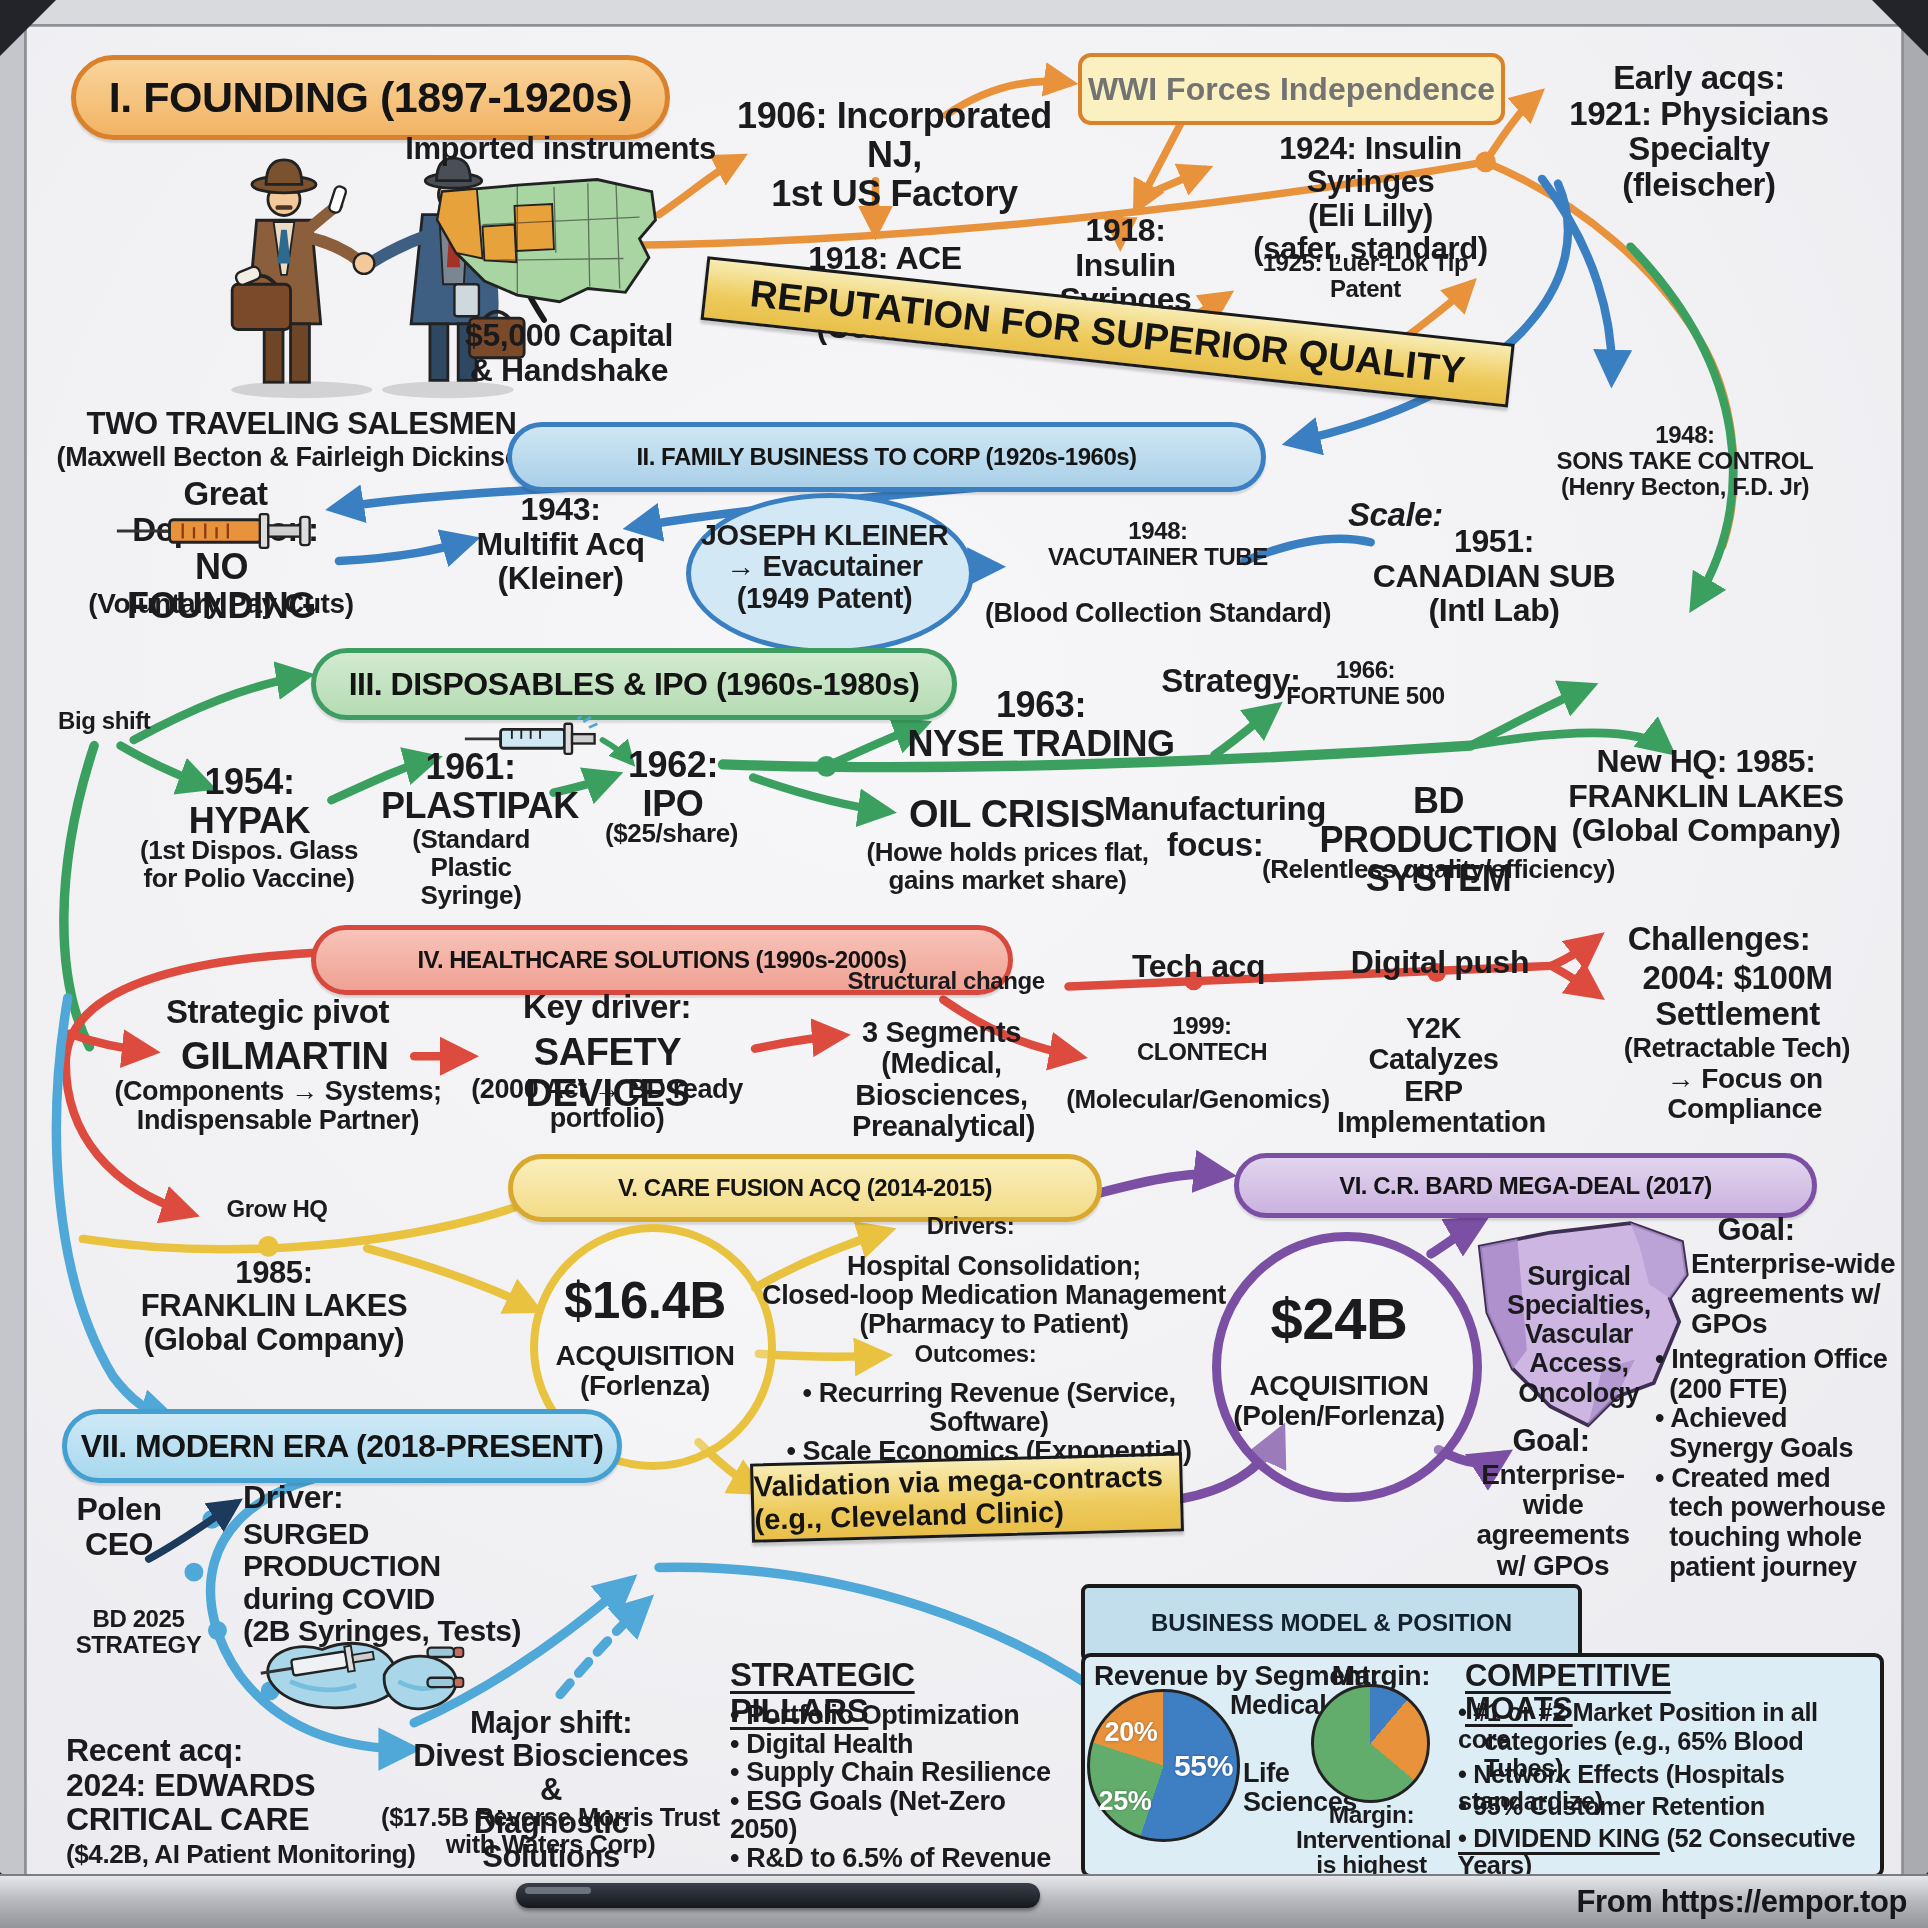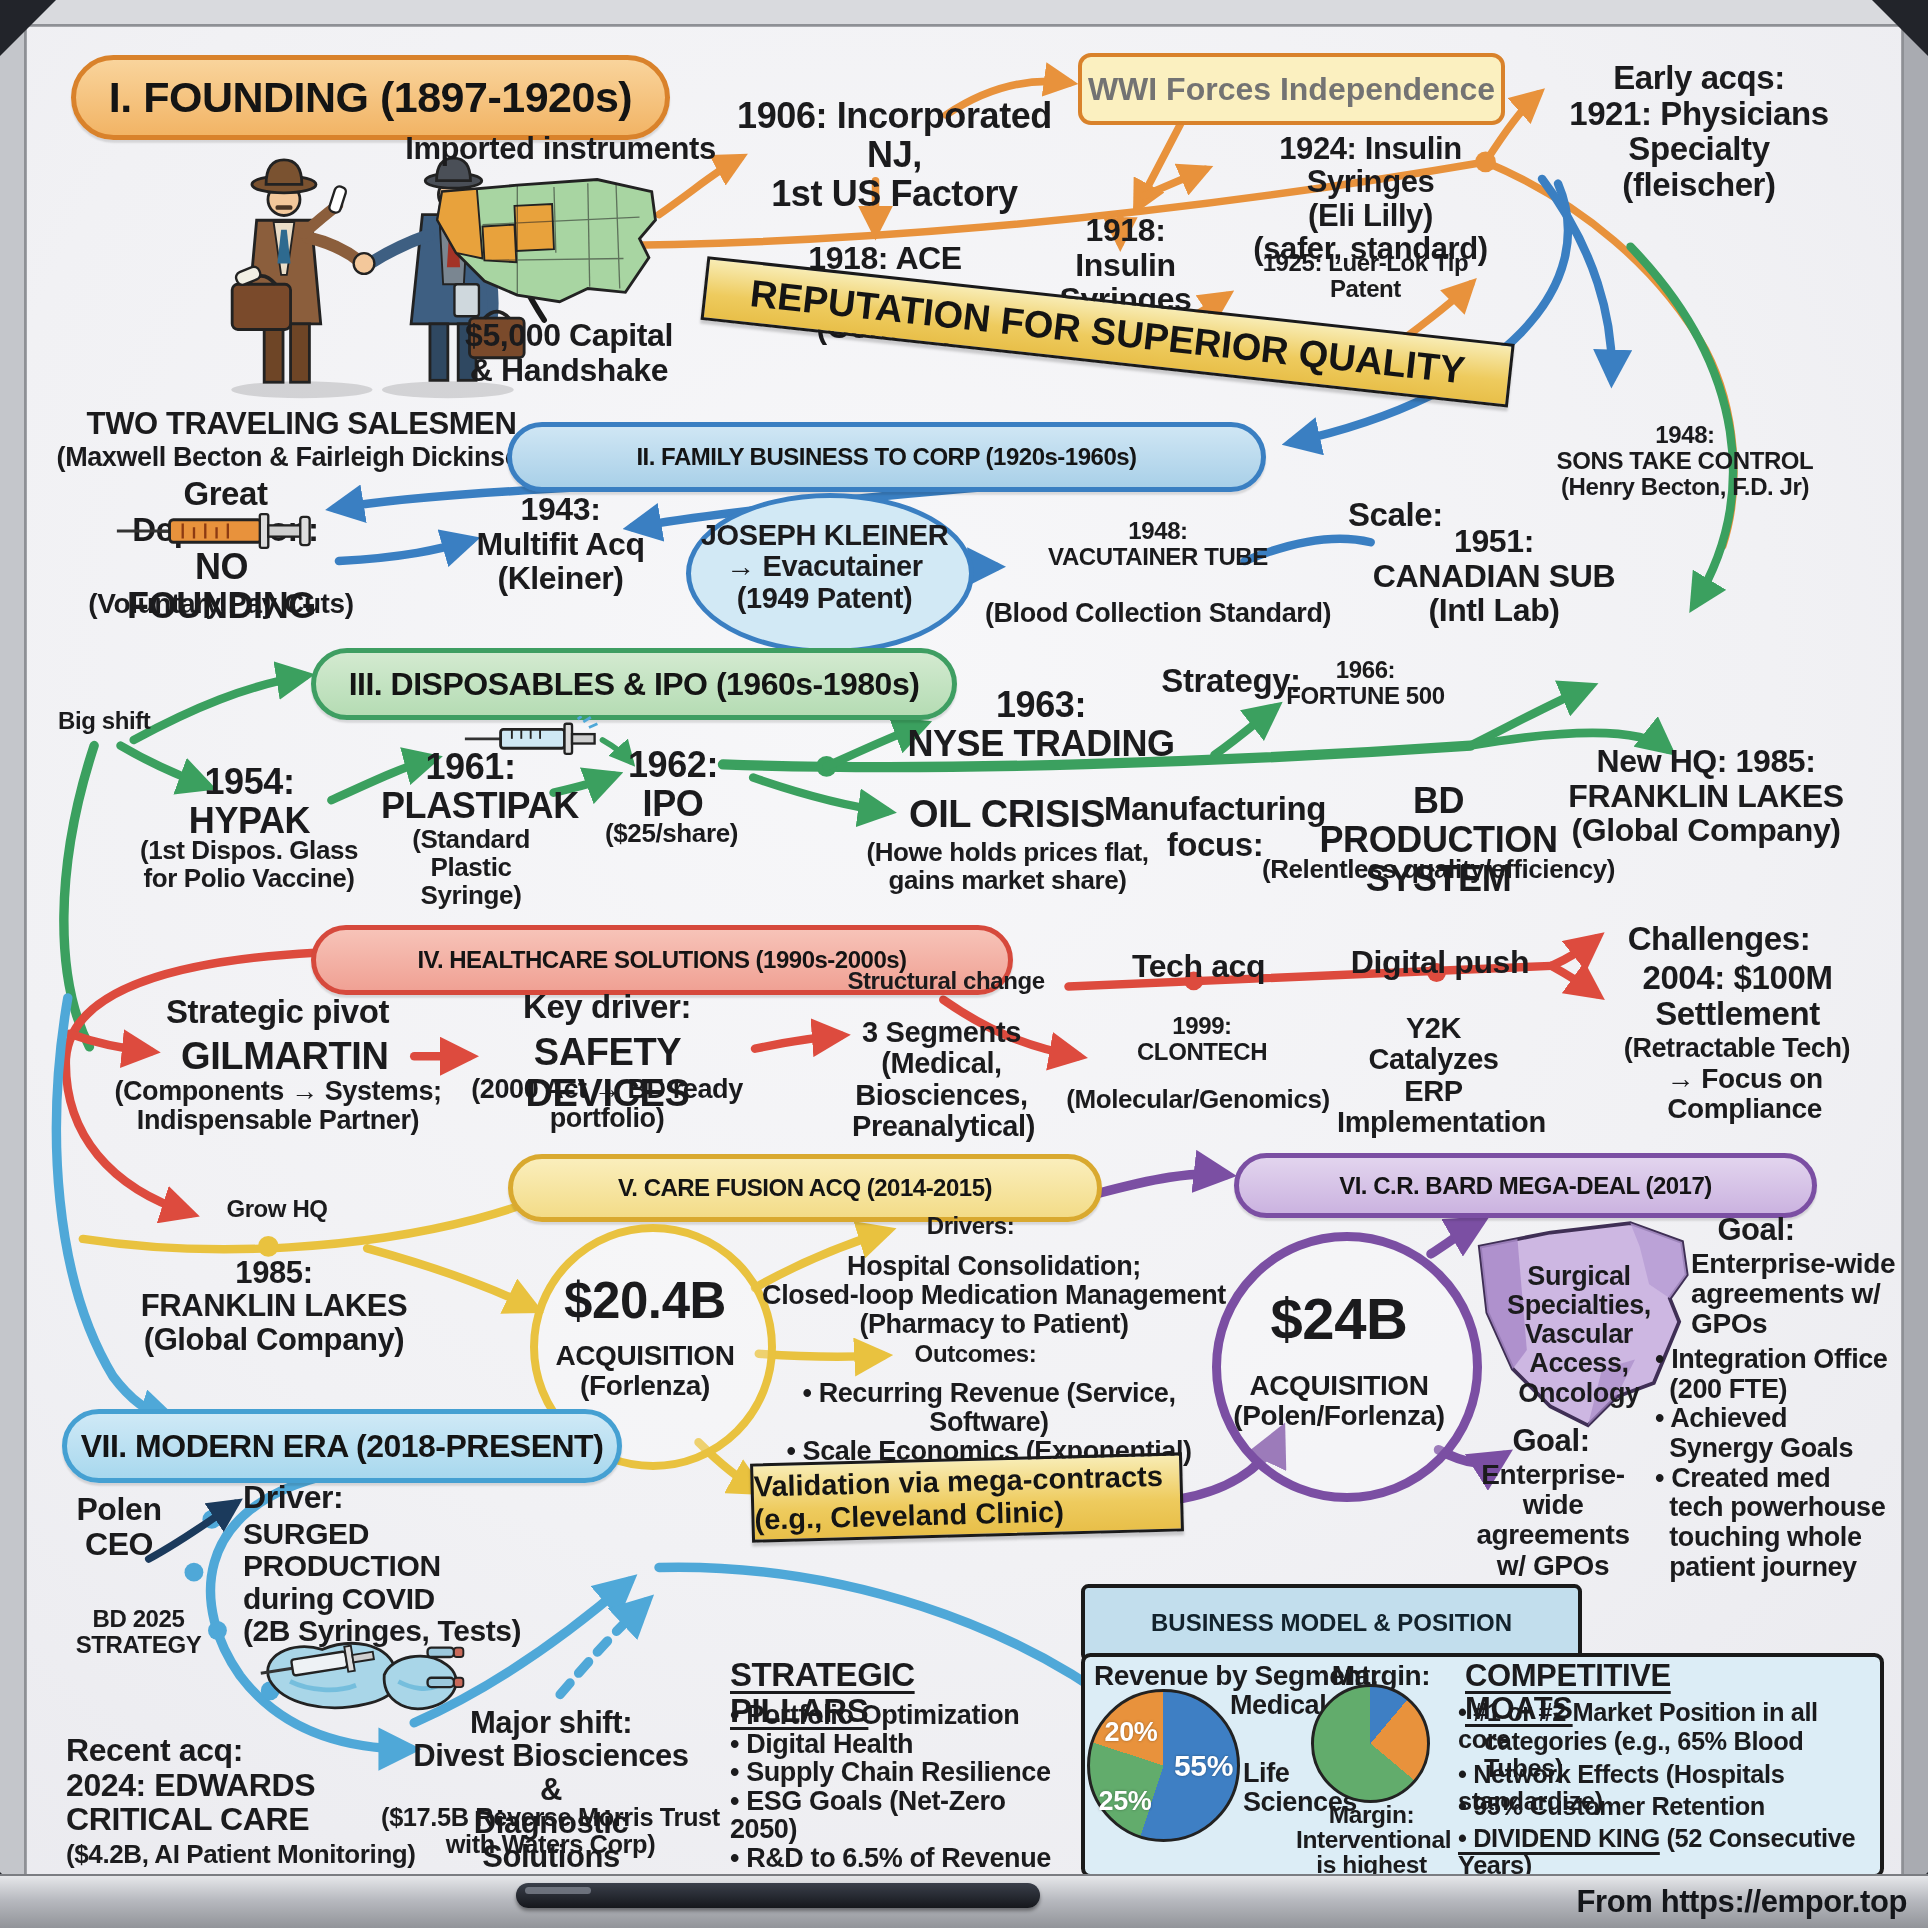--- a/index.html
+++ b/index.html
@@ -285,21 +285,21 @@
 
   <div class="ellipse" style="left:686px;top:493px;width:278px;height:151px;background:#d2e9f5;border:5.6px solid #3a7fc2;"></div>
   <div class="tb f31" style="left:695px;top:520px;width:259px;">JOSEPH KLEINER
 → Evacutainer
 (1949 Patent)</div>
 
   <div class="tb f36" style="left:979px;top:518px;width:358px;">1948:
 VACUTAINER TUBE</div>
   <div class="tb f29" style="left:979px;top:599px;width:358px;">(Blood Collection Standard)</div>
 
-  <div class="tb f35 left" style="left:1348px;top:497px;width:132px;">Scale:</div>
+  <div class="tb f35 left" style="left:1348px;top:497px;width:132px;font-style:italic;">Scale:</div>
   <div class="tb f34" style="left:1367px;top:524px;width:254px;">1951:
 CANADIAN SUB
 (Intl Lab)</div>
   <div class="tb f36" style="left:1495px;top:422px;width:380px;">1948:
 SONS TAKE CONTROL
 (Henry Becton, F.D. Jr)</div>
 
   <div class="pill p3 f34" style="left:311px;top:648px;width:636px;height:62px;">III. DISPOSABLES &amp; IPO (1960s-1980s)</div>
 
   <div class="tb f36 left" style="left:58px;top:708px;width:169px;">Big shift</div>
@@ -391,21 +391,21 @@
   <div class="tb f30" style="left:1589px;top:1064px;width:311px;">→ Focus on Compliance</div>
 
   <div class="pill p5 f36" style="left:508px;top:1154px;width:584px;height:58px;">V. CARE FUSION ACQ (2014-2015)</div>
 
   <div class="tb f36" style="left:190px;top:1196px;width:174px;">Grow HQ</div>
   <div class="tb f33" style="left:121px;top:1256px;width:306px;">1985:
 FRANKLIN LAKES
 (Global Company)</div>
 
   <div class="circleK" style="left:530px;top:1224px;width:230px;height:230px;border:8.5px solid #e9c23f;"></div>
-  <div class="tb f54" style="left:532px;top:1273px;width:226px;">$20.4B</div>
+  <div class="tb f54" style="left:532px;top:1273px;width:226px;">$16.4B</div>
   <div class="tb f30" style="left:532px;top:1341px;width:226px;">ACQUISITION
 (Forlenza)</div>
 
   <div class="tb f36" style="left:893px;top:1213px;width:155px;">Drivers:</div>
   <div class="tb f29" style="left:761px;top:1252px;width:466px;">Hospital Consolidation;
 Closed-loop Medication Management
 (Pharmacy to Patient)</div>
   <div class="tb f36" style="left:893px;top:1341px;width:165px;">Outcomes:</div>
   <div class="tb f29" style="left:749px;top:1379px;width:480px;">• Recurring Revenue (Service, Software)
 • Scale Economics (Exponential)</div>

